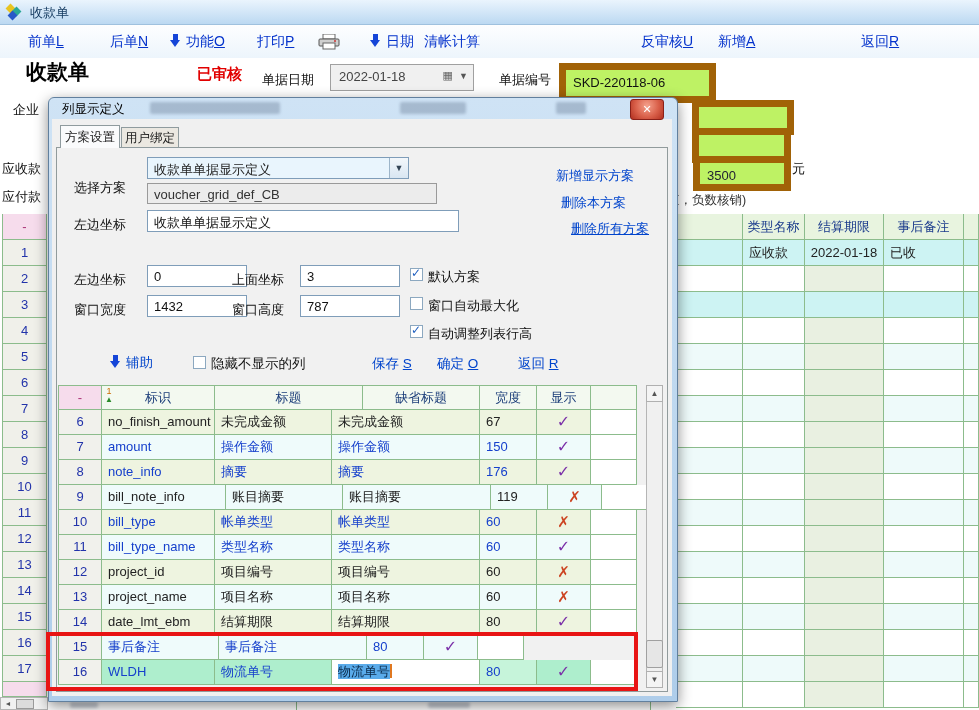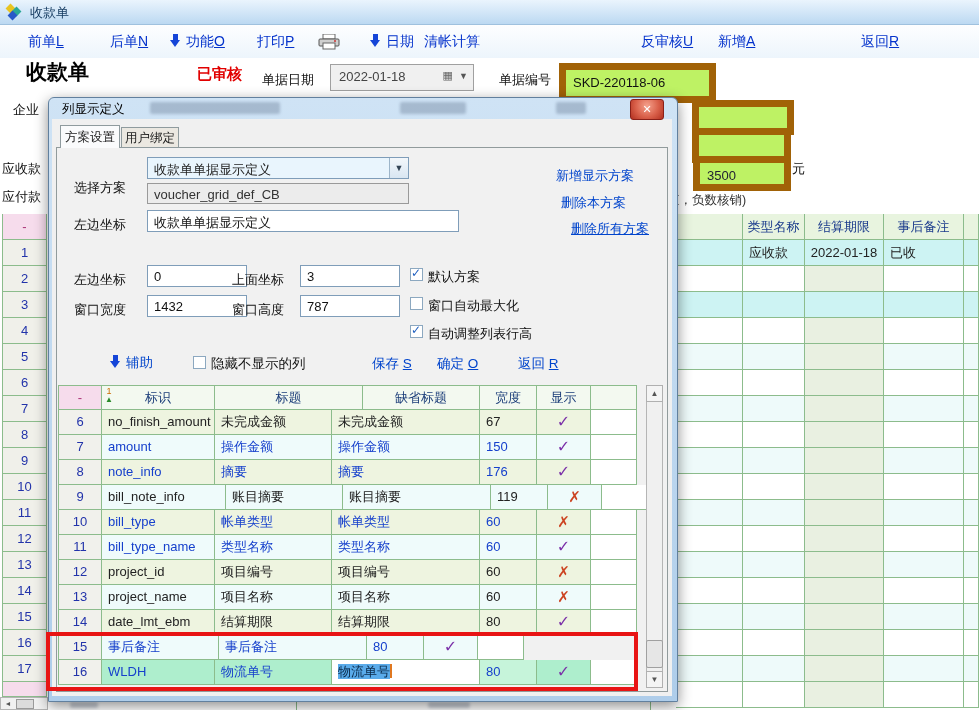--- a/index.html
+++ b/index.html
@@ -330,21 +330,21 @@
 
   <div class="abs tab active" style="left:60px;top:125px;width:60px;height:23px;line-height:22px;z-index:13;"><span>方案设置</span></div>
   <div class="abs tab idle" style="left:121px;top:127px;width:58px;height:21px;line-height:20px;z-index:12;"><span>用户绑定</span></div>
   <div class="abs pageframe" style="z-index:11;"></div>
 
   <span class="abs dlabel" style="left:74px;top:163px;z-index:14;margin-top:16px;">选择方案</span>
   <div class="abs dcombo" style="left:147px;top:157px;width:262px;height:22px;z-index:14;">
     <span class="val">收款单单据显示定义</span>
     <span class="btn">▼</span>
   </div>
-  <div class="abs dro" style="left:147px;top:183px;width:262px;height:21px;z-index:14;">
+  <div class="abs dro" style="left:147px;top:183px;width:290px;height:21px;z-index:14;">
     <span class="val">voucher_grid_def_CB</span>
   </div>
   <span class="abs dlabel" style="left:74px;top:216px;z-index:14;">左边坐标</span>
   <div class="abs dinput" style="left:147px;top:210px;width:312px;height:22px;z-index:14;">
     <span class="val">收款单单据显示定义</span>
   </div>
 
   <span class="abs dlink" style="left:556px;top:167px;z-index:14;">新增显示方案</span>
   <span class="abs dlink" style="left:561px;top:194px;z-index:14;">删除本方案</span>
   <span class="abs dlink" style="left:571px;top:220px;z-index:14;text-decoration:underline;">删除所有方案</span>

